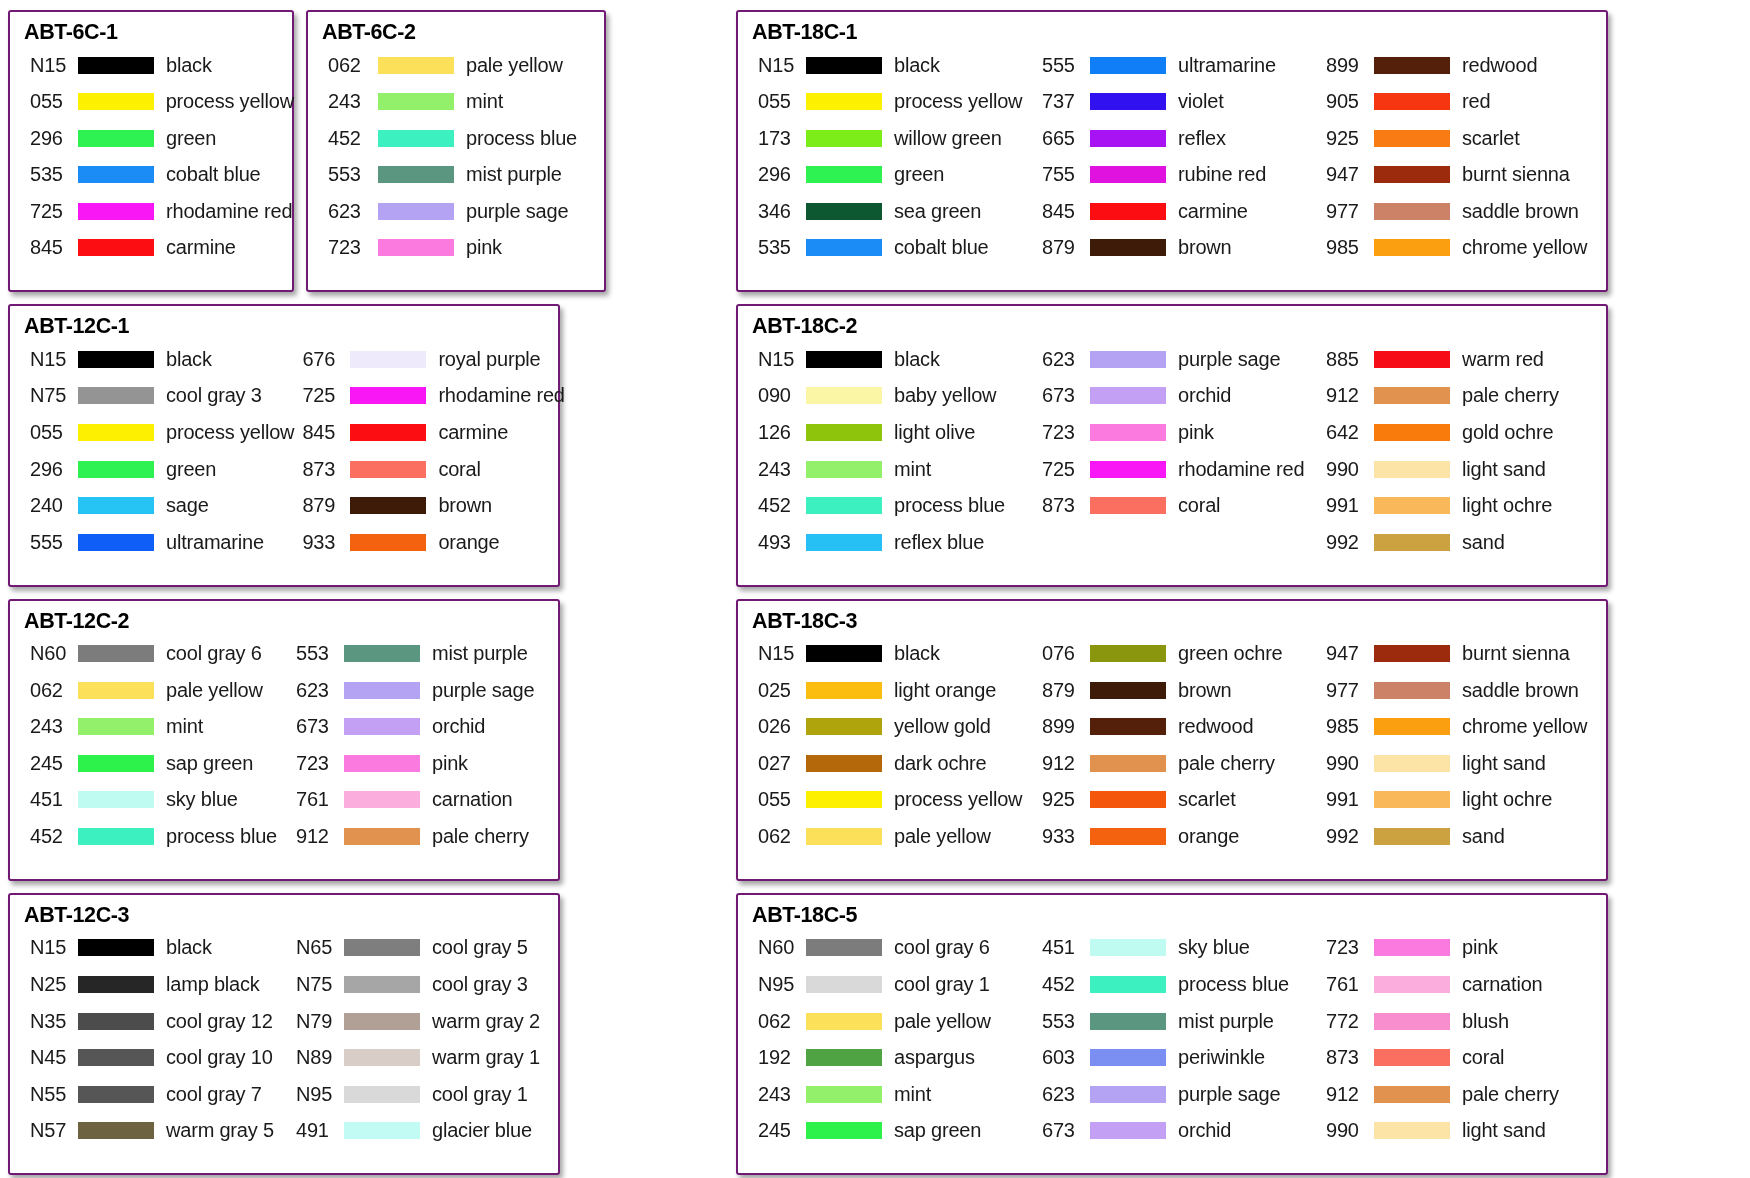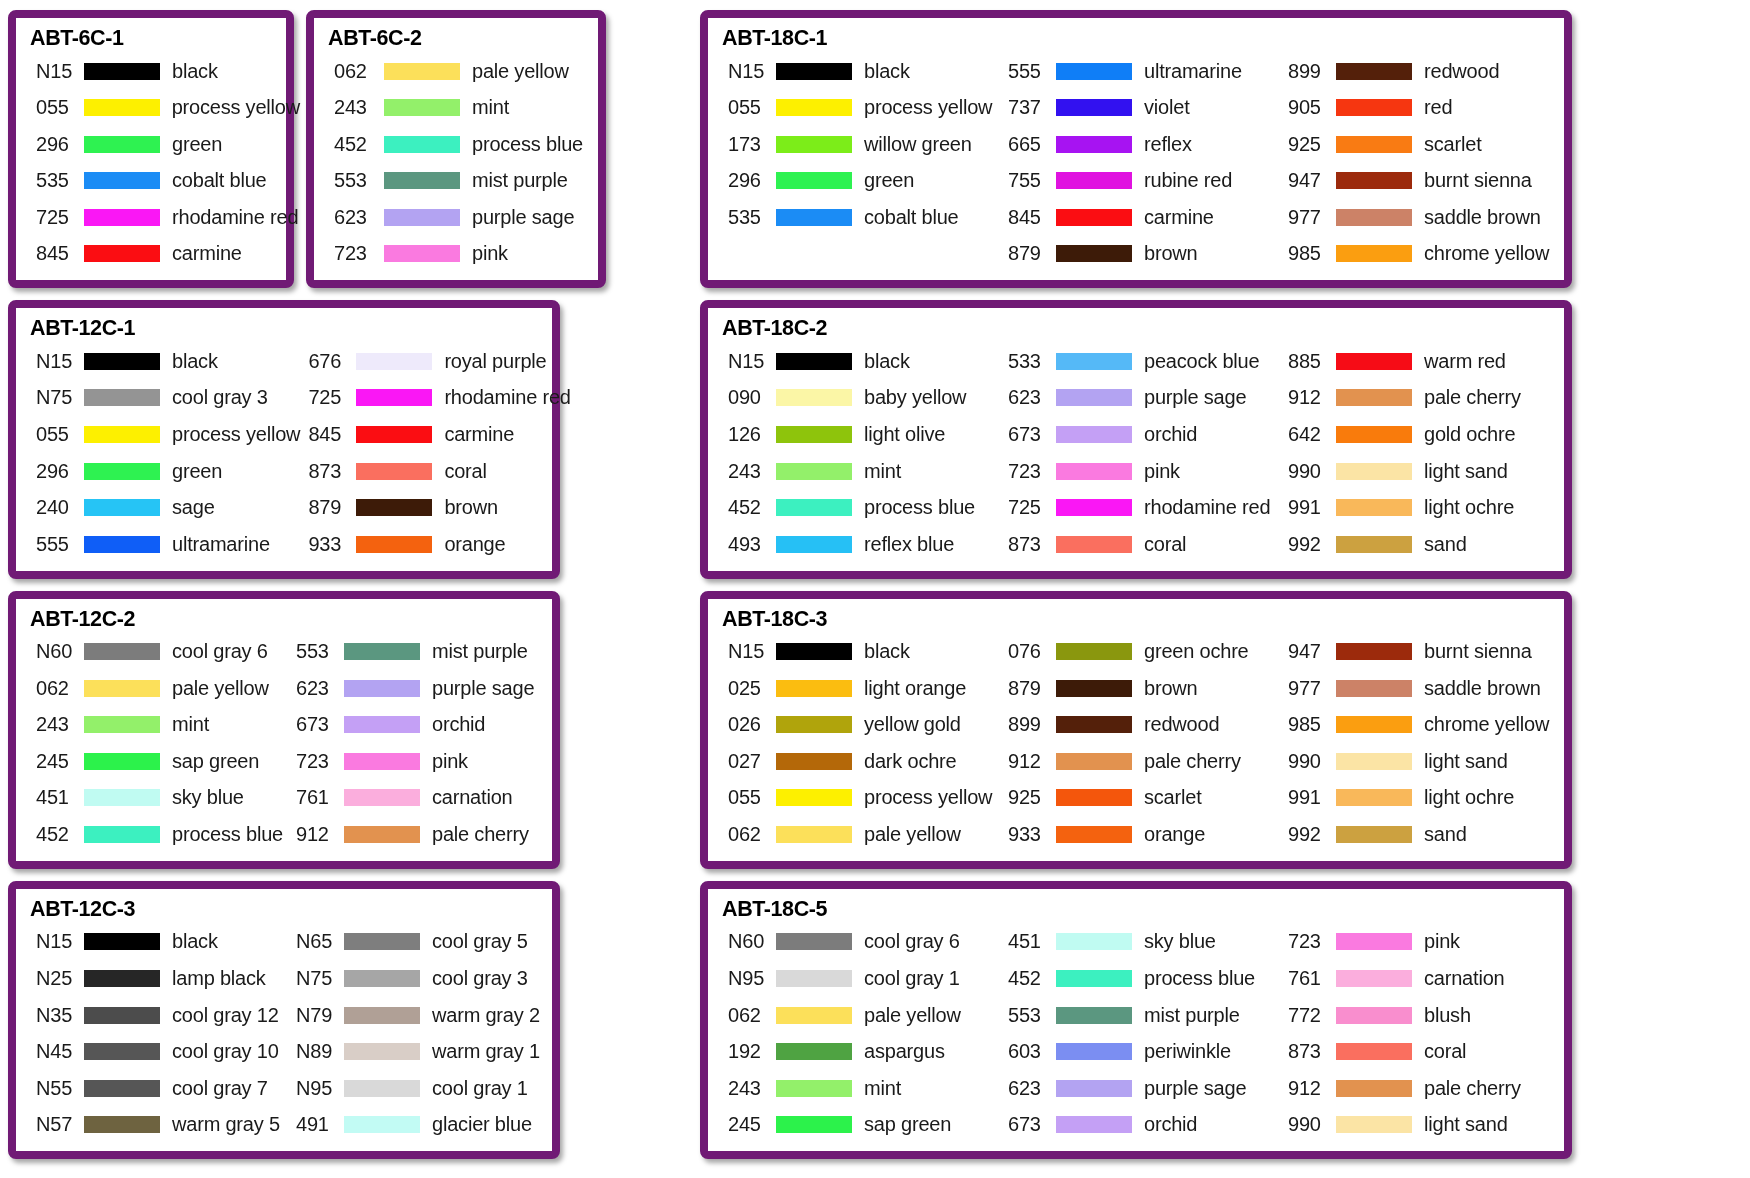--- a/index.html
+++ b/index.html
@@ -28,24 +28,24 @@
   .col-left { width: 678px; }
   .col-right { width: 1040px; }
 
   .row-split {
     display: flex;
     gap: 12px;
   }
 
   .panel {
     background: #ffffff;
-    border: 8px solid #701a75;
-    border-radius: 8px;
+    border: 2px solid #701a75;
+    border-radius: 3px;
     box-shadow: 3px 4px 5px rgba(0,0,0,0.35);
-    padding: 6px 4px 8px 12px;
+    padding: 6px 4px 24px 12px;
     position: relative;
   }
 
   .panel-title {
     font-weight: bold;
     font-size: 21.5px;
     letter-spacing: -0.4px;
     color: #000000;
     margin: 2px 0 2px 2px;
     line-height: 1.15;
@@ -85,21 +85,21 @@
     font-size: 20px;
     color: #1a1a1a;
     letter-spacing: -0.2px;
     white-space: nowrap;
   }
 
   
   .p-6c1 { width: 286px; }
   .p-6c2 { width: 300px; }
   .p-12c { width: 552px; }
-  .p-18c { width: 872px; }
+  .p-18c { width: 872px; margin-left: 36px; }
 
   .p-6c1 .subcol, .p-6c2 .subcol { width: 272px; }
   .p-12c .subcol { width: 290px; }
   .p-18c .subcol { width: 290px; }
 
   .p-6c2 .code { width: 54px; }
 </style>
 </head>
 <body>
 
@@ -417,20 +417,25 @@
               <span class="code">173</span>
               <span class="chip" style="background: rgb(124, 237, 25);"></span>
               <span class="cname">willow green</span>
             </div>
           <div class="srow">
               <span class="code">296</span>
               <span class="chip" style="background: rgb(46, 242, 81);"></span>
               <span class="cname">green</span>
             </div>
           <div class="srow">
+              <span class="code">346</span>
+              <span class="chip" style="background: rgb(13, 88, 49);"></span>
+              <span class="cname">sea green</span>
+            </div>
+          <div class="srow">
               <span class="code">535</span>
               <span class="chip" style="background: rgb(27, 140, 245);"></span>
               <span class="cname">cobalt blue</span>
             </div>
         </div>
         <div class="subcol">
           <div class="srow">
               <span class="code">555</span>
               <span class="chip" style="background: rgb(15, 126, 247);"></span>
               <span class="cname">ultramarine</span>
@@ -526,25 +531,20 @@
               <span class="cname">process blue</span>
             </div>
           <div class="srow">
               <span class="code">493</span>
               <span class="chip" style="background: rgb(38, 192, 245);"></span>
               <span class="cname">reflex blue</span>
             </div>
         </div>
         <div class="subcol">
           <div class="srow">
-              <span class="code">533</span>
-              <span class="chip" style="background: rgb(85, 185, 247);"></span>
-              <span class="cname">peacock blue</span>
-            </div>
-          <div class="srow">
               <span class="code">623</span>
               <span class="chip" style="background: rgb(179, 163, 242);"></span>
               <span class="cname">purple sage</span>
             </div>
           <div class="srow">
               <span class="code">673</span>
               <span class="chip" style="background: rgb(196, 160, 245);"></span>
               <span class="cname">orchid</span>
             </div>
           <div class="srow">

